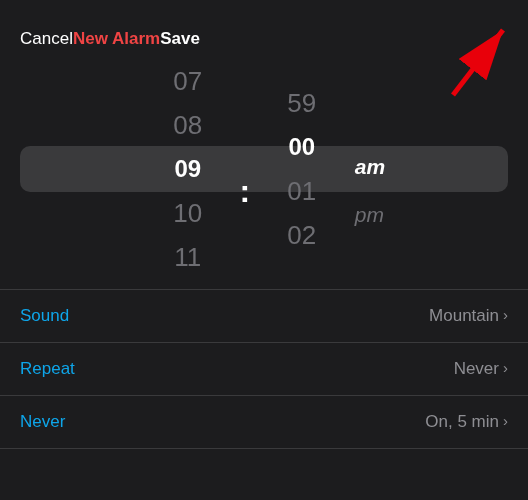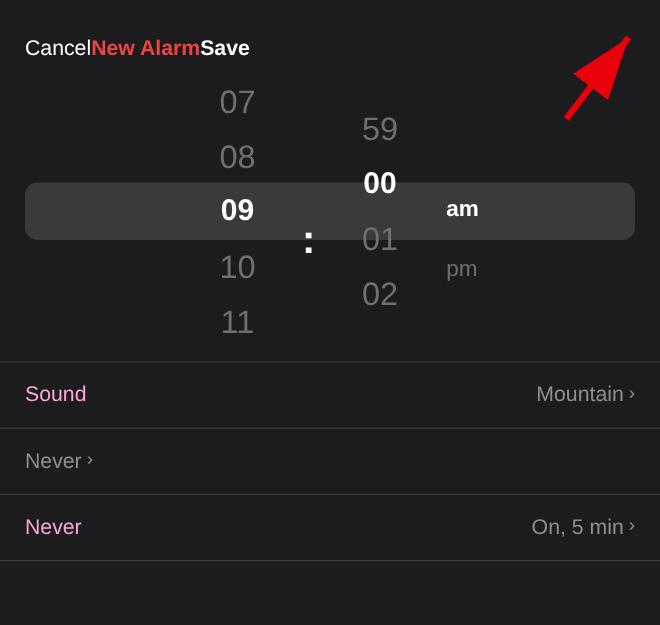--- a/index.html
+++ b/index.html
@@ -116,27 +116,28 @@
       display: flex;
       flex-direction: column;
       align-items: flex-start;
       justify-content: center;
       padding-left: 8px;
       gap: 4px;
       margin-top: 44px;
     }
 
     .ampm-item {
-      font-size: 18px;
+      font-size: 21px;
       font-weight: 400;
       color: #6e6e73;
       height: 44px;
       display: flex;
       align-items: center;
       cursor: pointer;
+      font-style: italic;
     }
 
     .ampm-item.selected {
       color: #ffffff;
       font-weight: 600;
     }
 
     .settings-list {
       margin-top: 10px;
       border-top: 1px solid #3a3a3c;
@@ -147,21 +148,21 @@
       justify-content: space-between;
       align-items: center;
       padding: 16px 20px;
       border-bottom: 1px solid #3a3a3c;
       cursor: pointer;
     }
 
     .settings-label {
       font-size: 17px;
       font-weight: 400;
-      color: #f9a8d4;
+      color: #0ea5e9;
     }
 
     .settings-value {
       display: flex;
       gap: 4px;
       color: #8e8e93;
       font-size: 17px;
     }
 
     .chevron {
@@ -234,20 +235,21 @@
 
     <div class="settings-item">
       <span class="settings-label">Sound</span>
       <div class="settings-value">
         <span>Mountain</span>
         <span class="chevron">›</span>
       </div>
     </div>
 
     <div class="settings-item">
+      <span class="settings-label">Repeat</span>
       <div class="settings-value">
         <span>Never</span>
         <span class="chevron">›</span>
       </div>
     </div>
 
     <div class="settings-item">
       <span class="settings-label">Never</span>
       <div class="settings-value">
         <span>On, 5 min</span>

